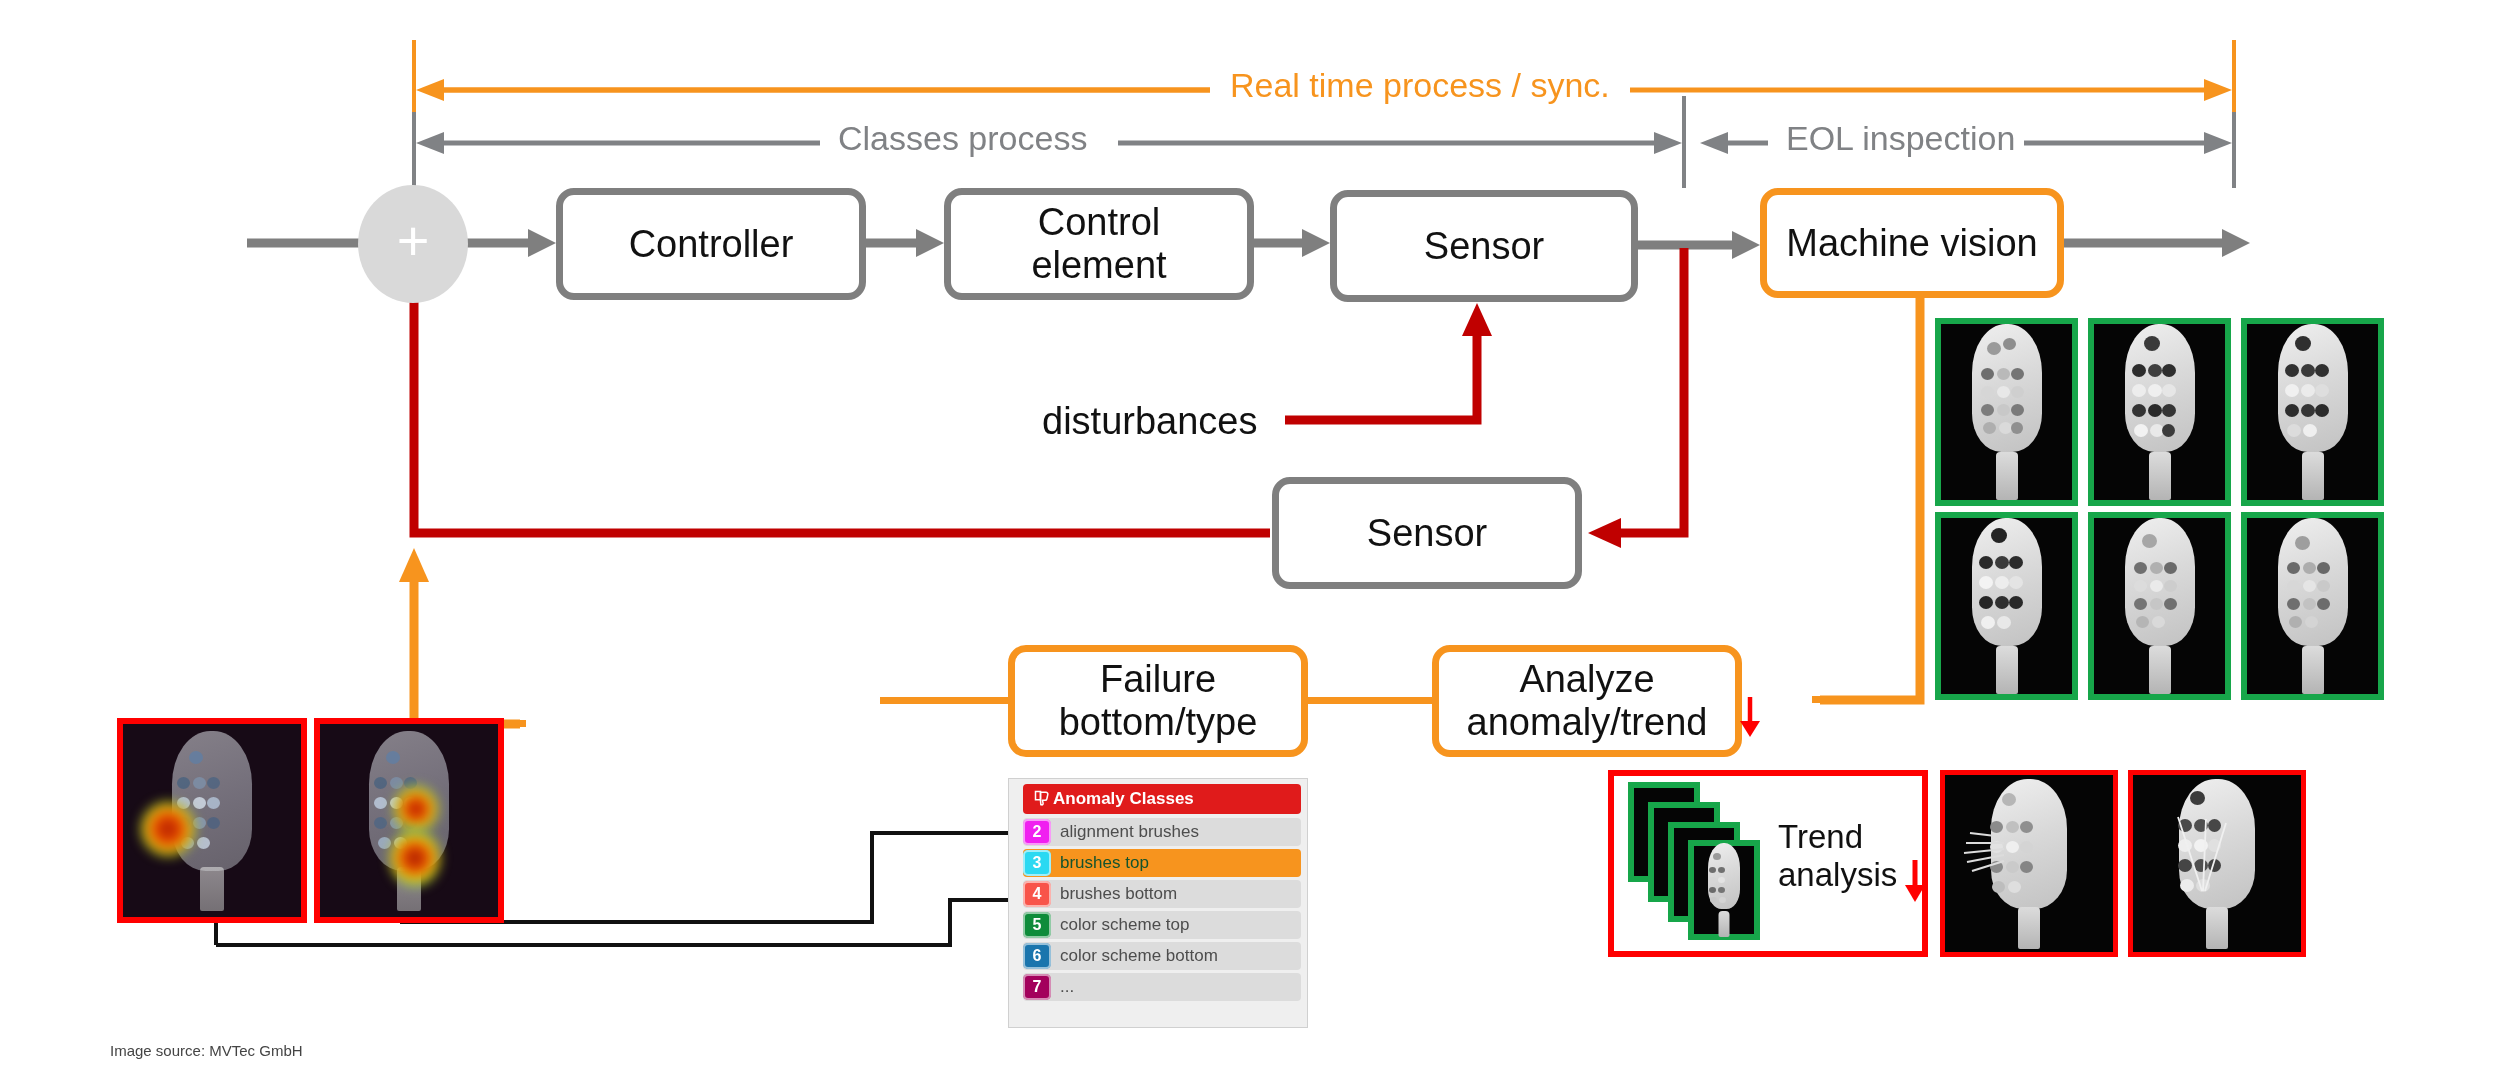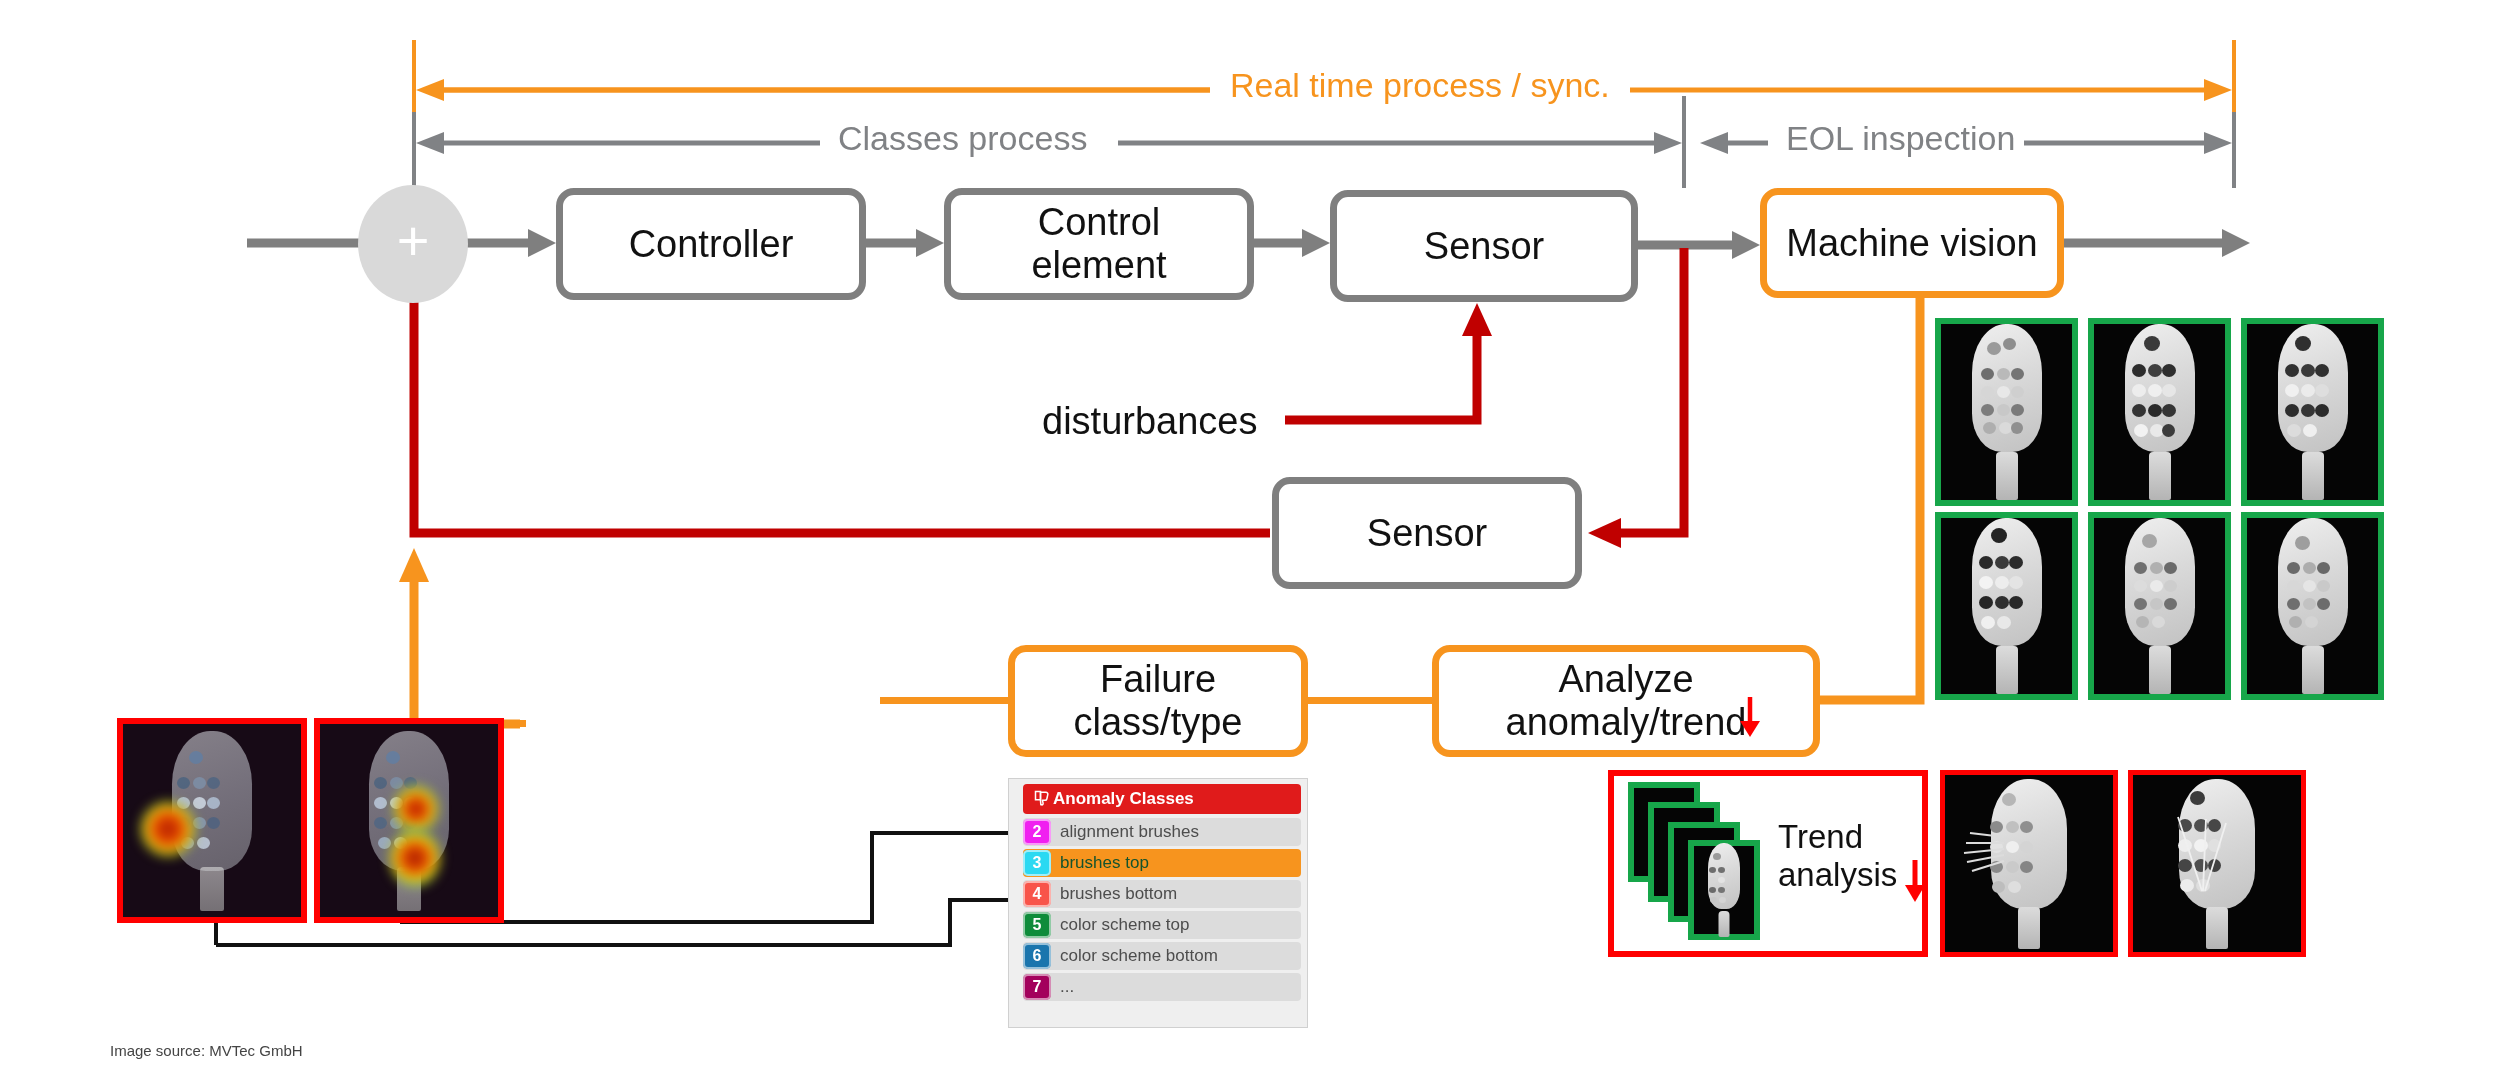--- a/index.html
+++ b/index.html
@@ -199,24 +199,24 @@
 
   <div class="box" style="left:1272px;top:477px;width:310px;height:112px;">
     <span class="lbl">Sensor</span>
   </div>
 
   <div class="txt dark" style="left:1042px;top:400px;">disturbances</div>
 
 
   <div class="box orange" style="left:1008px;top:645px;width:300px;height:112px;">
     <span class="lbl">Failure
-class/type</span>
-  </div>
-
-  <div class="box orange" style="left:1432px;top:645px;width:388px;height:112px;flex-direction:column;">
+bottom/type</span>
+  </div>
+
+  <div class="box orange" style="left:1432px;top:645px;width:310px;height:112px;flex-direction:column;">
     <span class="lbl" style="display:inline-block;">Analyze
 anomaly/trend</span>
   </div>
 
   <svg class="abs" style="left:1735px;top:695px;width:30px;height:44px;z-index:9;" viewBox="0 0 30 44">
     <path d="M15,2 L15,34" stroke="#FF0000" stroke-width="4.5" fill="none"></path>
     <path d="M15,42 L5,26 L25,26 z" fill="#FF0000"></path>
   </svg>
 
   <div class="ln h orange" style="left:880px;top:697px;width:136px;"></div>

